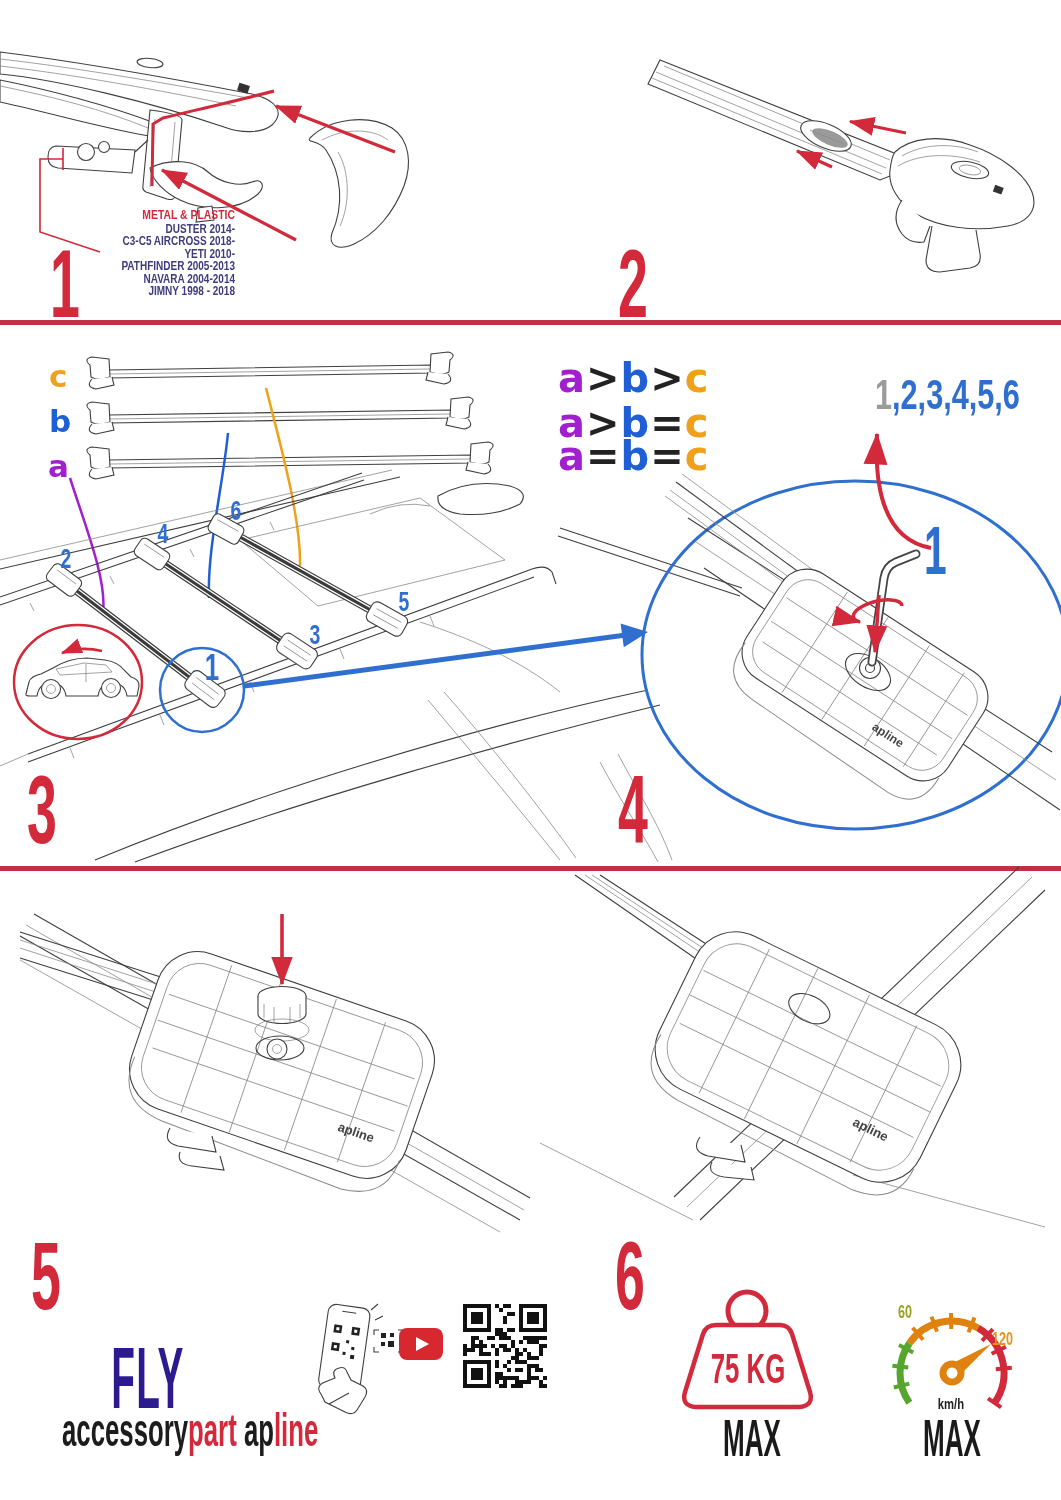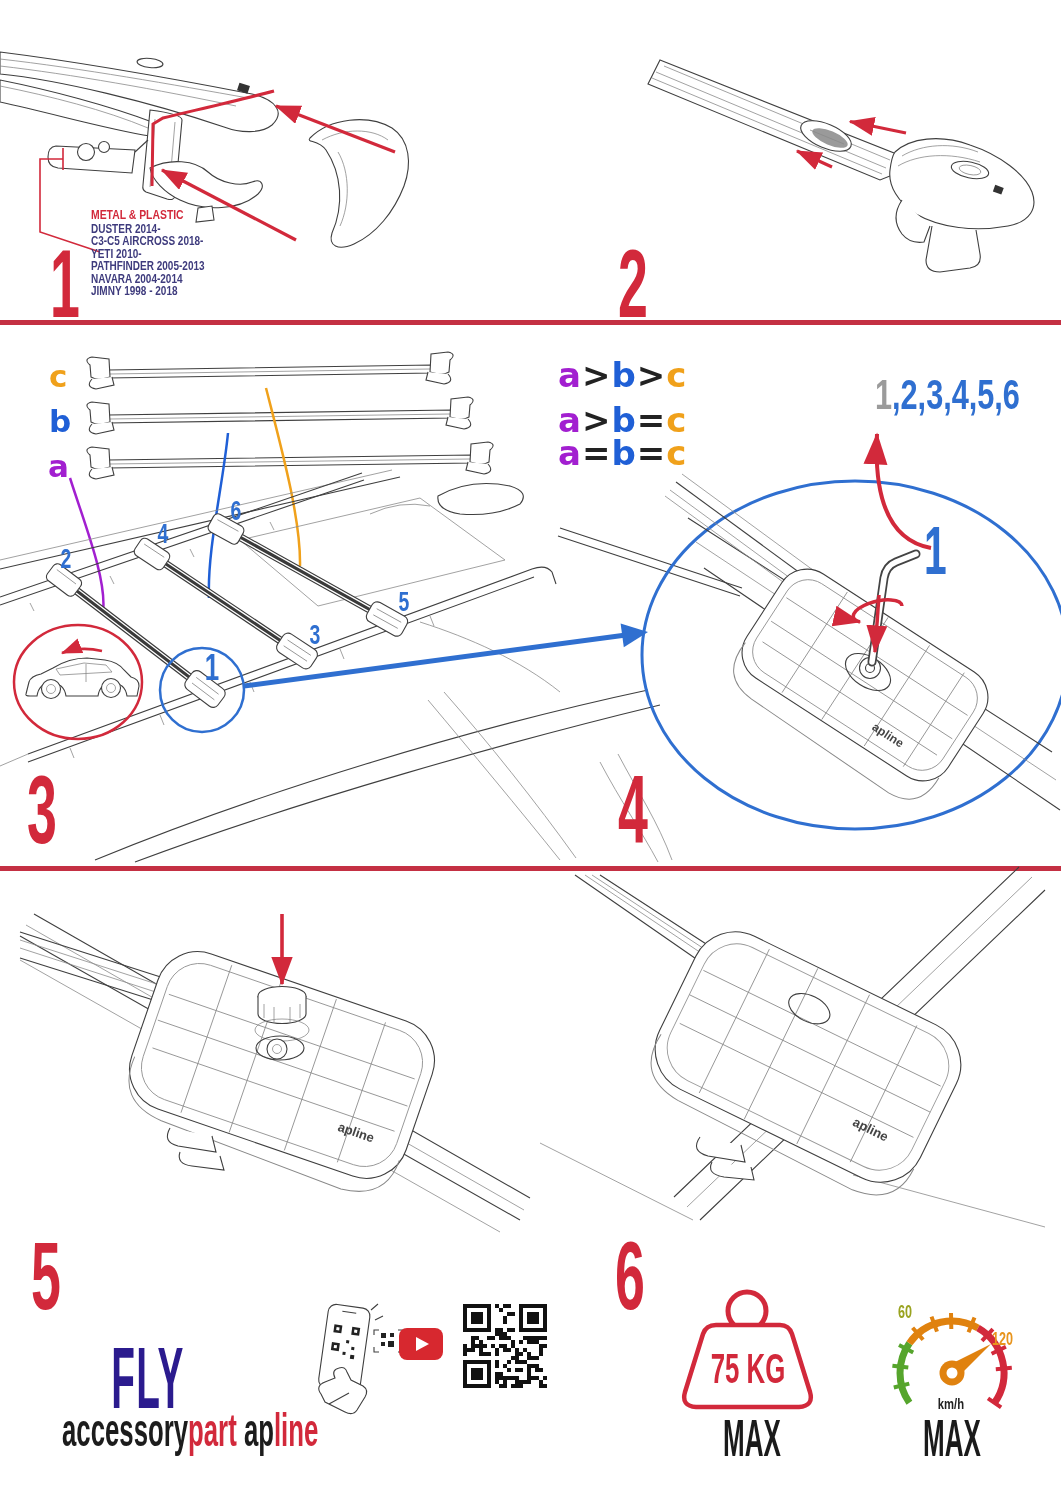--- a/index.html
+++ b/index.html
@@ -1,25 +1,25 @@
 <!DOCTYPE html>
 <html><head>
 <meta charset="utf-8">
 <style>
 *{margin:0;padding:0;box-sizing:border-box}
 body{font-family:"Liberation Sans",sans-serif;background:#fff}
 #page{position:relative;width:1061px;height:1500px;background:#fff;overflow:hidden}
 #page svg{position:absolute;overflow:visible}
 .num{position:absolute;width:64px;text-align:center;font-weight:bold;font-size:96px;line-height:1;color:#d2293b;transform:scaleX(.56);transform-origin:center top}
 .divider{position:absolute;left:0;width:1061px;height:5px;background:#c43043}
-.matmodels{position:absolute;left:55px;top:208px;width:180px;text-align:left}
+.matmodels{position:absolute;left:55px;top:208px;width:180px;text-align:right}
 .mat{color:#d2293b;font-weight:bold;font-size:13px;line-height:14px;transform:scaleX(.8);transform-origin:100% 50%;margin-bottom:1px}
 .model{color:#3e3b7d;font-weight:bold;font-size:12.5px;line-height:12.4px;transform:scaleX(.8);transform-origin:100% 50%}
 .blab{position:absolute;font-family:"DejaVu Sans",sans-serif;font-weight:bold;font-size:31px;line-height:1}
-.cmp{position:absolute;left:558px;font-family:"DejaVu Sans",sans-serif;font-weight:bold;font-size:34px;line-height:1;letter-spacing:1px}
+.cmp{position:absolute;left:558px;font-family:"DejaVu Sans",sans-serif;font-weight:bold;font-size:40px;line-height:1;letter-spacing:1px}
 .ca{color:#a21fd0}.cb{color:#1f5fd6}.cc{color:#f0a11b}.cop{color:#222}
 .pos{position:absolute;color:#2f6fd0;font-weight:bold;font-size:27px;line-height:1;transform:scaleX(.72);transform-origin:center top;width:20px;text-align:center}
 .pos1{font-size:36px}
 .seq{position:absolute;left:875px;top:374px;font-size:42px;font-weight:bold;line-height:1;transform:scaleX(.73);transform-origin:0 0;white-space:nowrap}
 .seqf{color:#9b9b9b}.seqr{color:#2f6fd0}
 .b1{position:absolute;left:924px;top:516px;font-size:68px;font-weight:bold;color:#2f6fd0;line-height:1;transform:scaleX(.6);transform-origin:0 0}
 .fly{position:absolute;left:28px;top:1334px;width:240px;text-align:center;font-size:88px;font-weight:bold;color:#2b1b8e;line-height:1;transform:scaleX(.44);transform-origin:center top;letter-spacing:3px}
 .brand{position:absolute;left:62px;top:1407px;font-size:46px;font-weight:bold;line-height:1;transform:scaleX(.56);transform-origin:0 0;white-space:nowrap}
 .bk{color:#1c1c1c}.br{color:#d2293b}
 .kg{position:absolute;left:672px;top:1347px;width:152px;text-align:center;color:#d2293b;font-weight:bold;font-size:43px;line-height:1;transform:scaleX(.6);transform-origin:center top}

